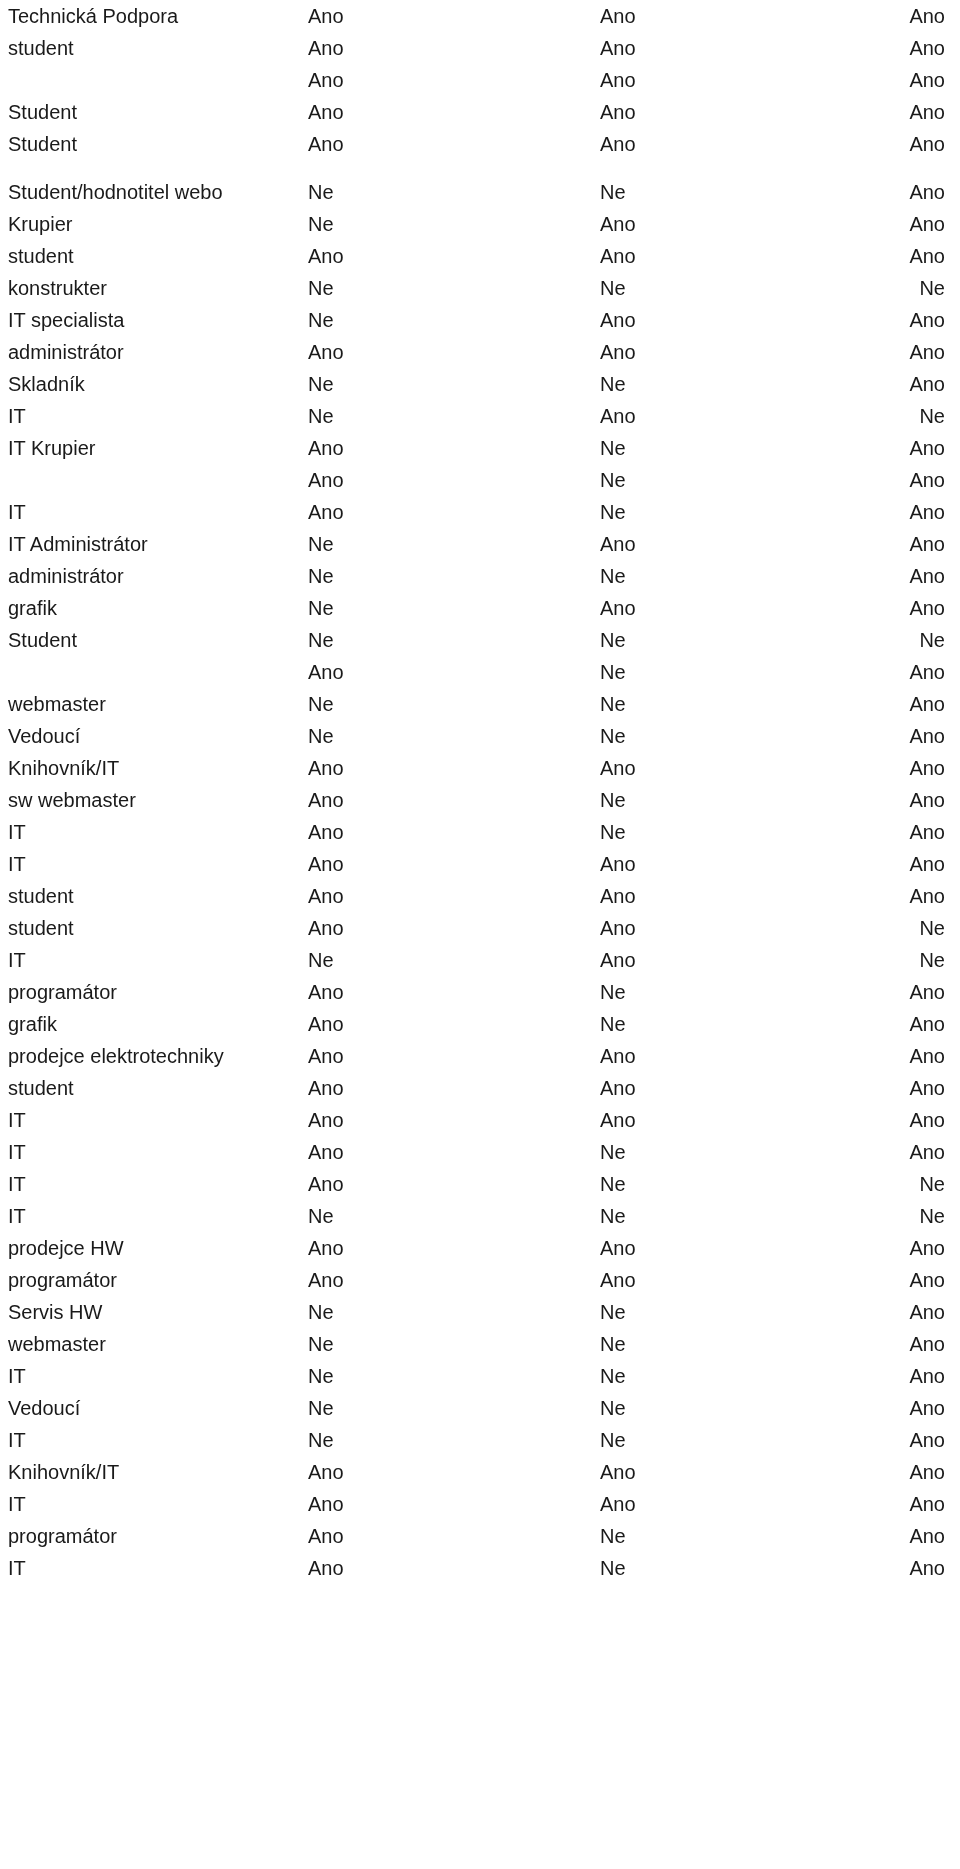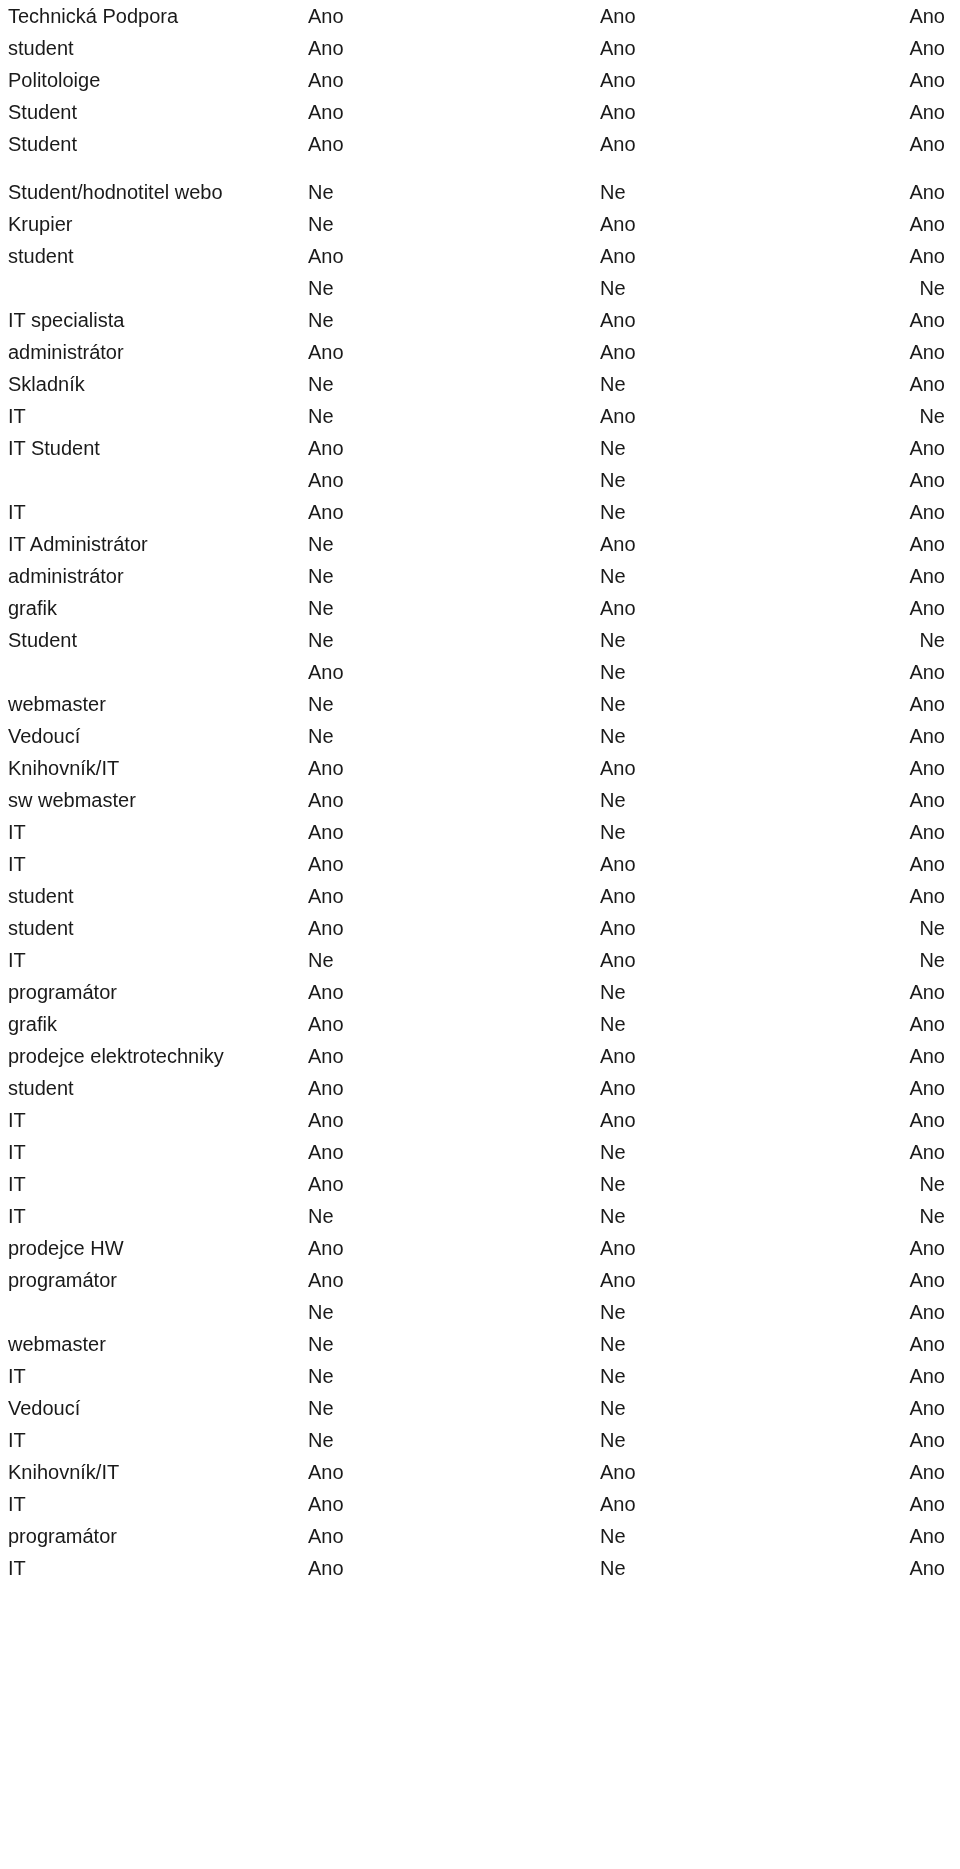--- a/index.html
+++ b/index.html
@@ -74,21 +74,20 @@
         <div class="c-v2">Ano</div>
         <div class="c-v3">Ano</div>
       </div>
       <div class="row">
         <div class="c-role">student</div>
         <div class="c-v1">Ano</div>
         <div class="c-v2">Ano</div>
         <div class="c-v3">Ano</div>
       </div>
       <div class="row">
-        <div class="c-role">Politoloige</div>
         <div class="c-v1">Ano</div>
         <div class="c-v2">Ano</div>
         <div class="c-v3">Ano</div>
       </div>
       <div class="row">
         <div class="c-role">Student</div>
         <div class="c-v1">Ano</div>
         <div class="c-v2">Ano</div>
         <div class="c-v3">Ano</div>
       </div>
@@ -110,20 +109,21 @@
         <div class="c-v2">Ano</div>
         <div class="c-v3">Ano</div>
       </div>
       <div class="row">
         <div class="c-role">student</div>
         <div class="c-v1">Ano</div>
         <div class="c-v2">Ano</div>
         <div class="c-v3">Ano</div>
       </div>
       <div class="row">
+        <div class="c-role">konstrukter</div>
         <div class="c-v1">Ne</div>
         <div class="c-v2">Ne</div>
         <div class="c-v3">Ne</div>
       </div>
       <div class="row">
         <div class="c-role">IT specialista</div>
         <div class="c-v1">Ne</div>
         <div class="c-v2">Ano</div>
         <div class="c-v3">Ano</div>
       </div>
@@ -139,21 +139,21 @@
         <div class="c-v2">Ne</div>
         <div class="c-v3">Ano</div>
       </div>
       <div class="row">
         <div class="c-role">IT</div>
         <div class="c-v1">Ne</div>
         <div class="c-v2">Ano</div>
         <div class="c-v3">Ne</div>
       </div>
       <div class="row">
-        <div class="c-role">IT Student</div>
+        <div class="c-role">IT Krupier</div>
         <div class="c-v1">Ano</div>
         <div class="c-v2">Ne</div>
         <div class="c-v3">Ano</div>
       </div>
       <div class="row">
         <div class="c-v1">Ano</div>
         <div class="c-v2">Ne</div>
         <div class="c-v3">Ano</div>
       </div>
       <div class="row">
@@ -299,20 +299,21 @@
         <div class="c-v2">Ano</div>
         <div class="c-v3">Ano</div>
       </div>
       <div class="row">
         <div class="c-role">programátor</div>
         <div class="c-v1">Ano</div>
         <div class="c-v2">Ano</div>
         <div class="c-v3">Ano</div>
       </div>
       <div class="row">
+        <div class="c-role">Servis HW</div>
         <div class="c-v1">Ne</div>
         <div class="c-v2">Ne</div>
         <div class="c-v3">Ano</div>
       </div>
       <div class="row">
         <div class="c-role">webmaster</div>
         <div class="c-v1">Ne</div>
         <div class="c-v2">Ne</div>
         <div class="c-v3">Ano</div>
       </div>

